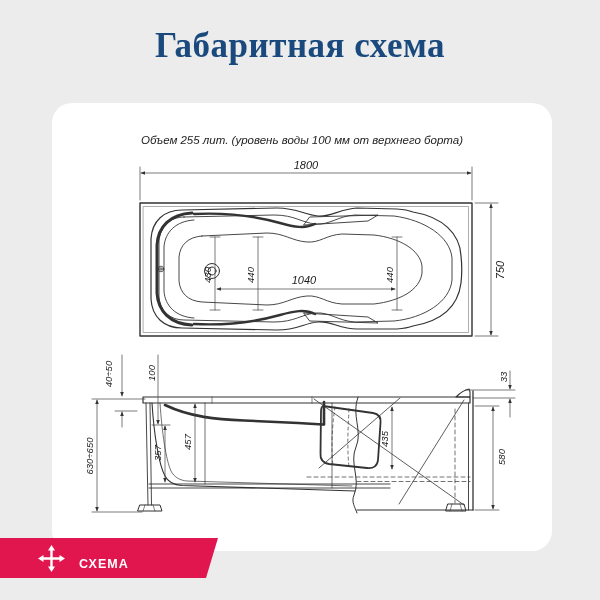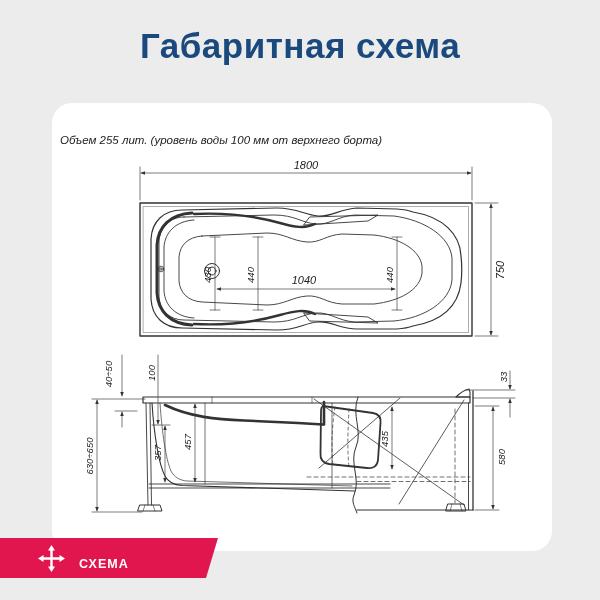--- a/index.html
+++ b/index.html
@@ -6,28 +6,29 @@
   body{
     width:600px;height:600px;position:relative;overflow:hidden;
     background:#ececec;
     font-family:"Liberation Sans",sans-serif;
   }
   .page-title{
     position:absolute;top:26px;left:0;width:600px;
     text-align:center;
     font-size:35px;font-weight:800;letter-spacing:.5px;
     color:#1a4a7d;
+    font-family:Liberation Serif, serif;
   }
   .card{
     position:absolute;left:52px;top:103px;width:500px;height:448px;
     background:#ffffff;border-radius:20px;
   }
   .subtitle{
     position:absolute;top:31px;left:0;width:100%;
-    font-style:italic;font-size:11.5px;color:#222;padding-left:8px;
+    text-align:center;font-style:italic;font-size:11.5px;color:#222;
   }
   .drawing{position:absolute;left:0;top:0;}
   svg text{
     font-family:"Liberation Sans",sans-serif;
     font-style:italic;font-size:9.5px;fill:#1c1c1c;
   }
   svg text.big{font-size:11px;}
   .badge{
     position:absolute;left:0;top:538px;width:218px;height:40px;
     background:#e1164f;

